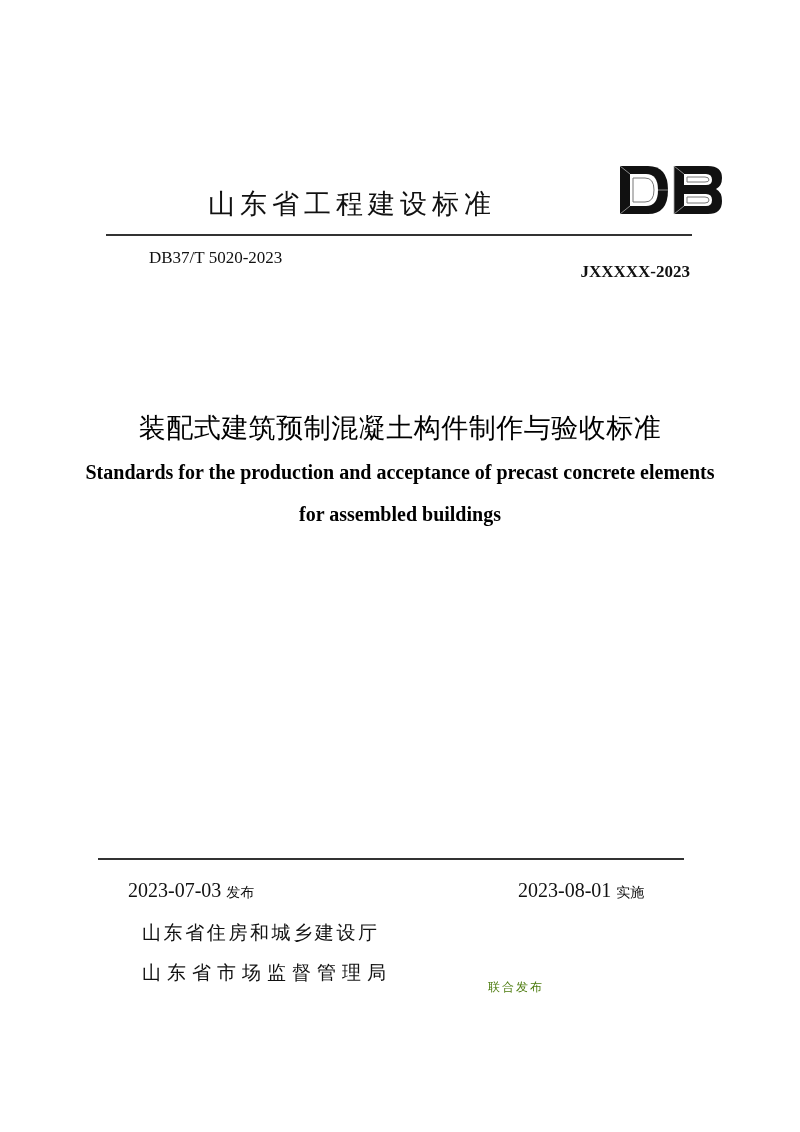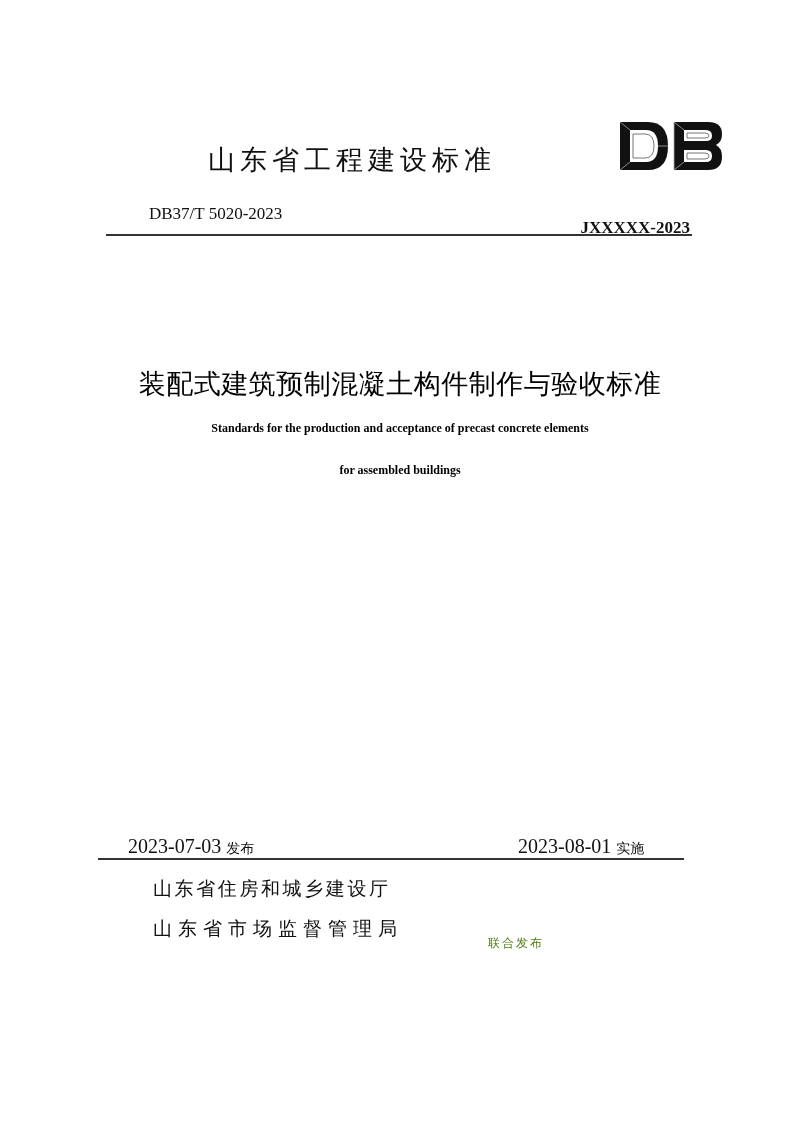--- a/index.html
+++ b/index.html
@@ -8,21 +8,21 @@
       background: #ffffff;
     }
     body {
       width: 800px;
       height: 1132px;
       position: relative;
       overflow: hidden;
       color: #000000;
       font-family: "DejaVu Sans", sans-serif;
     }
-    .abs { position: absolute; white-space: nowrap; }
+    .abs { position: absolute; white-space: nowrap; margin-top: 44px; }
 
     
     .std-title {
       left: 208px;
       top: 142px;
       font-family: "DejaVu Sans", sans-serif;
       font-size: 27px;
       letter-spacing: 5px;
       line-height: 36px;
       color: #111;
@@ -60,21 +60,21 @@
       line-height: 40px;
       letter-spacing: 0.5px;
       color: #000;
     }
     .title-en {
       left: 0;
       width: 800px;
       text-align: center;
       font-family: "Liberation Serif", serif;
       font-weight: bold;
-      font-size: 12px;
+      font-size: 20px;
       line-height: 20px;
       color: #000;
     }
     .title-en-1 { top: 418px; }
     .title-en-2 { top: 460px; }
 
     
     .date {
       top: 834px;
       font-family: "Liberation Serif", serif;
@@ -85,21 +85,21 @@
     .date .cn {
       font-family: Liberation Sans, sans-serif;
       font-size: 14px;
       margin-left: 5px;
     }
     .date-left { left: 128px; }
     .date-right { left: 518px; }
 
     
     .org {
-      left: 153px;
+      left: 142px;
       font-family: Liberation Serif, serif;
       font-size: 19px;
       line-height: 26px;
       color: #111;
     }
     .org-1 { top: 876px; letter-spacing: 2.6px; }
     .org-2 { top: 916px; letter-spacing: 6px; }
     .joint {
       left: 488px;
       top: 930px;

